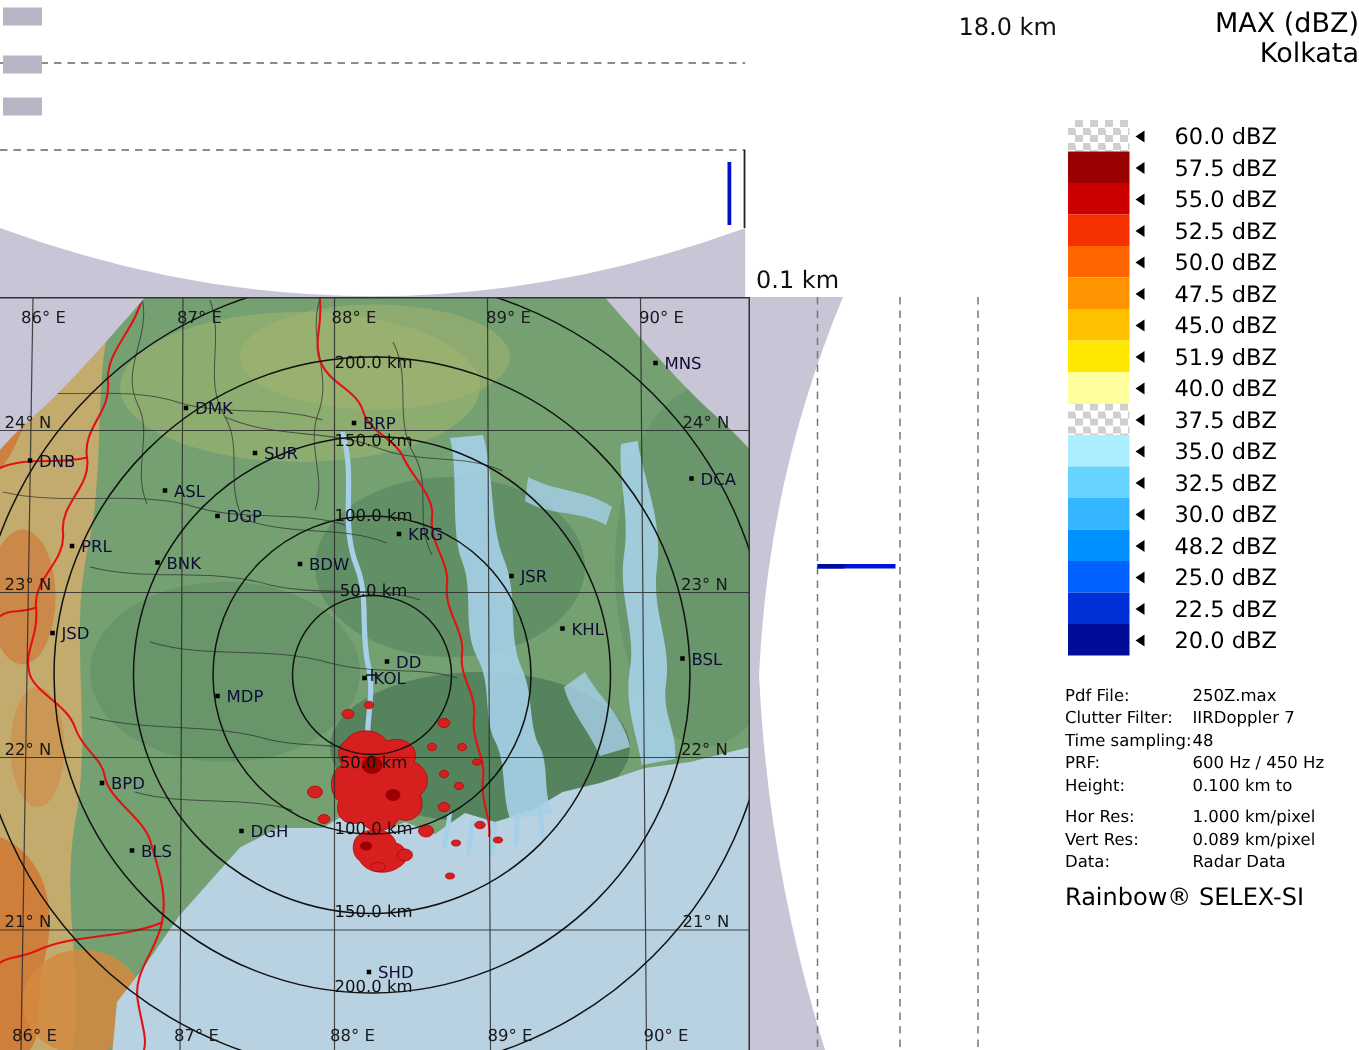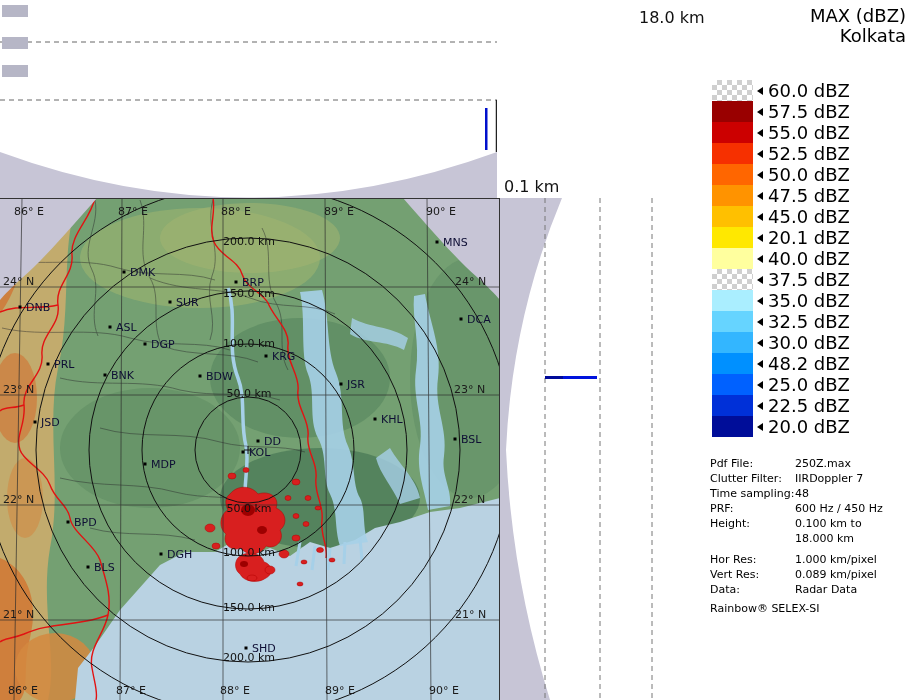--- a/index.html
+++ b/index.html
@@ -17,28 +17,28 @@
   #axis-max{left:639px;top:8px}
   #axis-min{left:504px;top:177px}
 
   
   #legend-title{position:absolute;left:700px;top:6px;width:206px;text-align:right;font-size:18px;line-height:20px;color:#000}
   #scale{position:absolute;left:712px;top:80px}
   .scale-row{display:flex;align-items:center;height:21px}
   .swatch{width:41px;height:21px;flex:none}
   .checker{background-image:conic-gradient(#cfcfcf 25%,#ffffff 0 50%,#cfcfcf 0 75%,#ffffff 0);background-size:10px 10px}
   .ptr{width:0;height:0;border-top:4px solid transparent;border-bottom:4px solid transparent;border-right:6px solid #000;margin-left:4px;flex:none}
-  .scale-label{margin-left:5px;font-size:18px;white-space:nowrap}
+  .scale-label{margin-left:20px;font-size:15px;white-space:nowrap}
 
   
   #meta{position:absolute;left:710px;top:456px;font-size:11px}
   .meta-row{height:15px;line-height:15px;white-space:nowrap}
   .meta-row.gap{margin-top:6px}
   .meta-label{display:inline-block;width:85px}
-  #meta-footer{position:absolute;left:710px;top:602px;font-size:11px}
+  #meta-footer{position:absolute;left:710px;top:588px;font-size:16px}
 
   
   svg text{font-family:"DejaVu Sans","Liberation Sans",sans-serif}
   .grid-label{font-size:11px;fill:#1a1a1a}
   .ring-label{font-size:11px;fill:#101010}
   .station-label{font-size:11px;fill:#0e0e34}
   .station-dot{fill:#000}
 </style>
 </head>
 <body>
@@ -296,21 +296,21 @@
       <span class="scale-label">47.5 dBZ</span>
     </div>
     <div class="scale-row">
       <div class="swatch" style="background: rgb(255, 192, 0);"></div>
       <span class="ptr"></span>
       <span class="scale-label">45.0 dBZ</span>
     </div>
     <div class="scale-row">
       <div class="swatch" style="background: rgb(255, 232, 0);"></div>
       <span class="ptr"></span>
-      <span class="scale-label">20.1 dBZ</span>
+      <span class="scale-label">51.9 dBZ</span>
     </div>
     <div class="scale-row">
       <div class="swatch" style="background: rgb(255, 255, 158);"></div>
       <span class="ptr"></span>
       <span class="scale-label">40.0 dBZ</span>
     </div>
     <div class="scale-row">
       <div class="swatch checker"></div>
       <span class="ptr"></span>
       <span class="scale-label">37.5 dBZ</span>
@@ -351,18 +351,17 @@
       <span class="scale-label">20.0 dBZ</span>
     </div>
   </div>
 
 <div id="meta">
     <div class="meta-row"><span class="meta-label">Pdf File:</span><span class="meta-value">250Z.max</span></div>
     <div class="meta-row"><span class="meta-label">Clutter Filter:</span><span class="meta-value">IIRDoppler 7</span></div>
     <div class="meta-row"><span class="meta-label">Time sampling:</span><span class="meta-value">48</span></div>
     <div class="meta-row"><span class="meta-label">PRF:</span><span class="meta-value">600 Hz / 450 Hz</span></div>
     <div class="meta-row"><span class="meta-label">Height:</span><span class="meta-value">0.100 km to</span></div>
-    <div class="meta-row"><span class="meta-label"></span><span class="meta-value">18.000 km</span></div>
     <div class="meta-row gap"><span class="meta-label">Hor Res:</span><span class="meta-value">1.000 km/pixel</span></div>
     <div class="meta-row"><span class="meta-label">Vert Res:</span><span class="meta-value">0.089 km/pixel</span></div>
     <div class="meta-row"><span class="meta-label">Data:</span><span class="meta-value">Radar Data</span></div>
   </div>
 <div id="meta-footer">Rainbow® SELEX-SI</div>
 
 </body></html>

